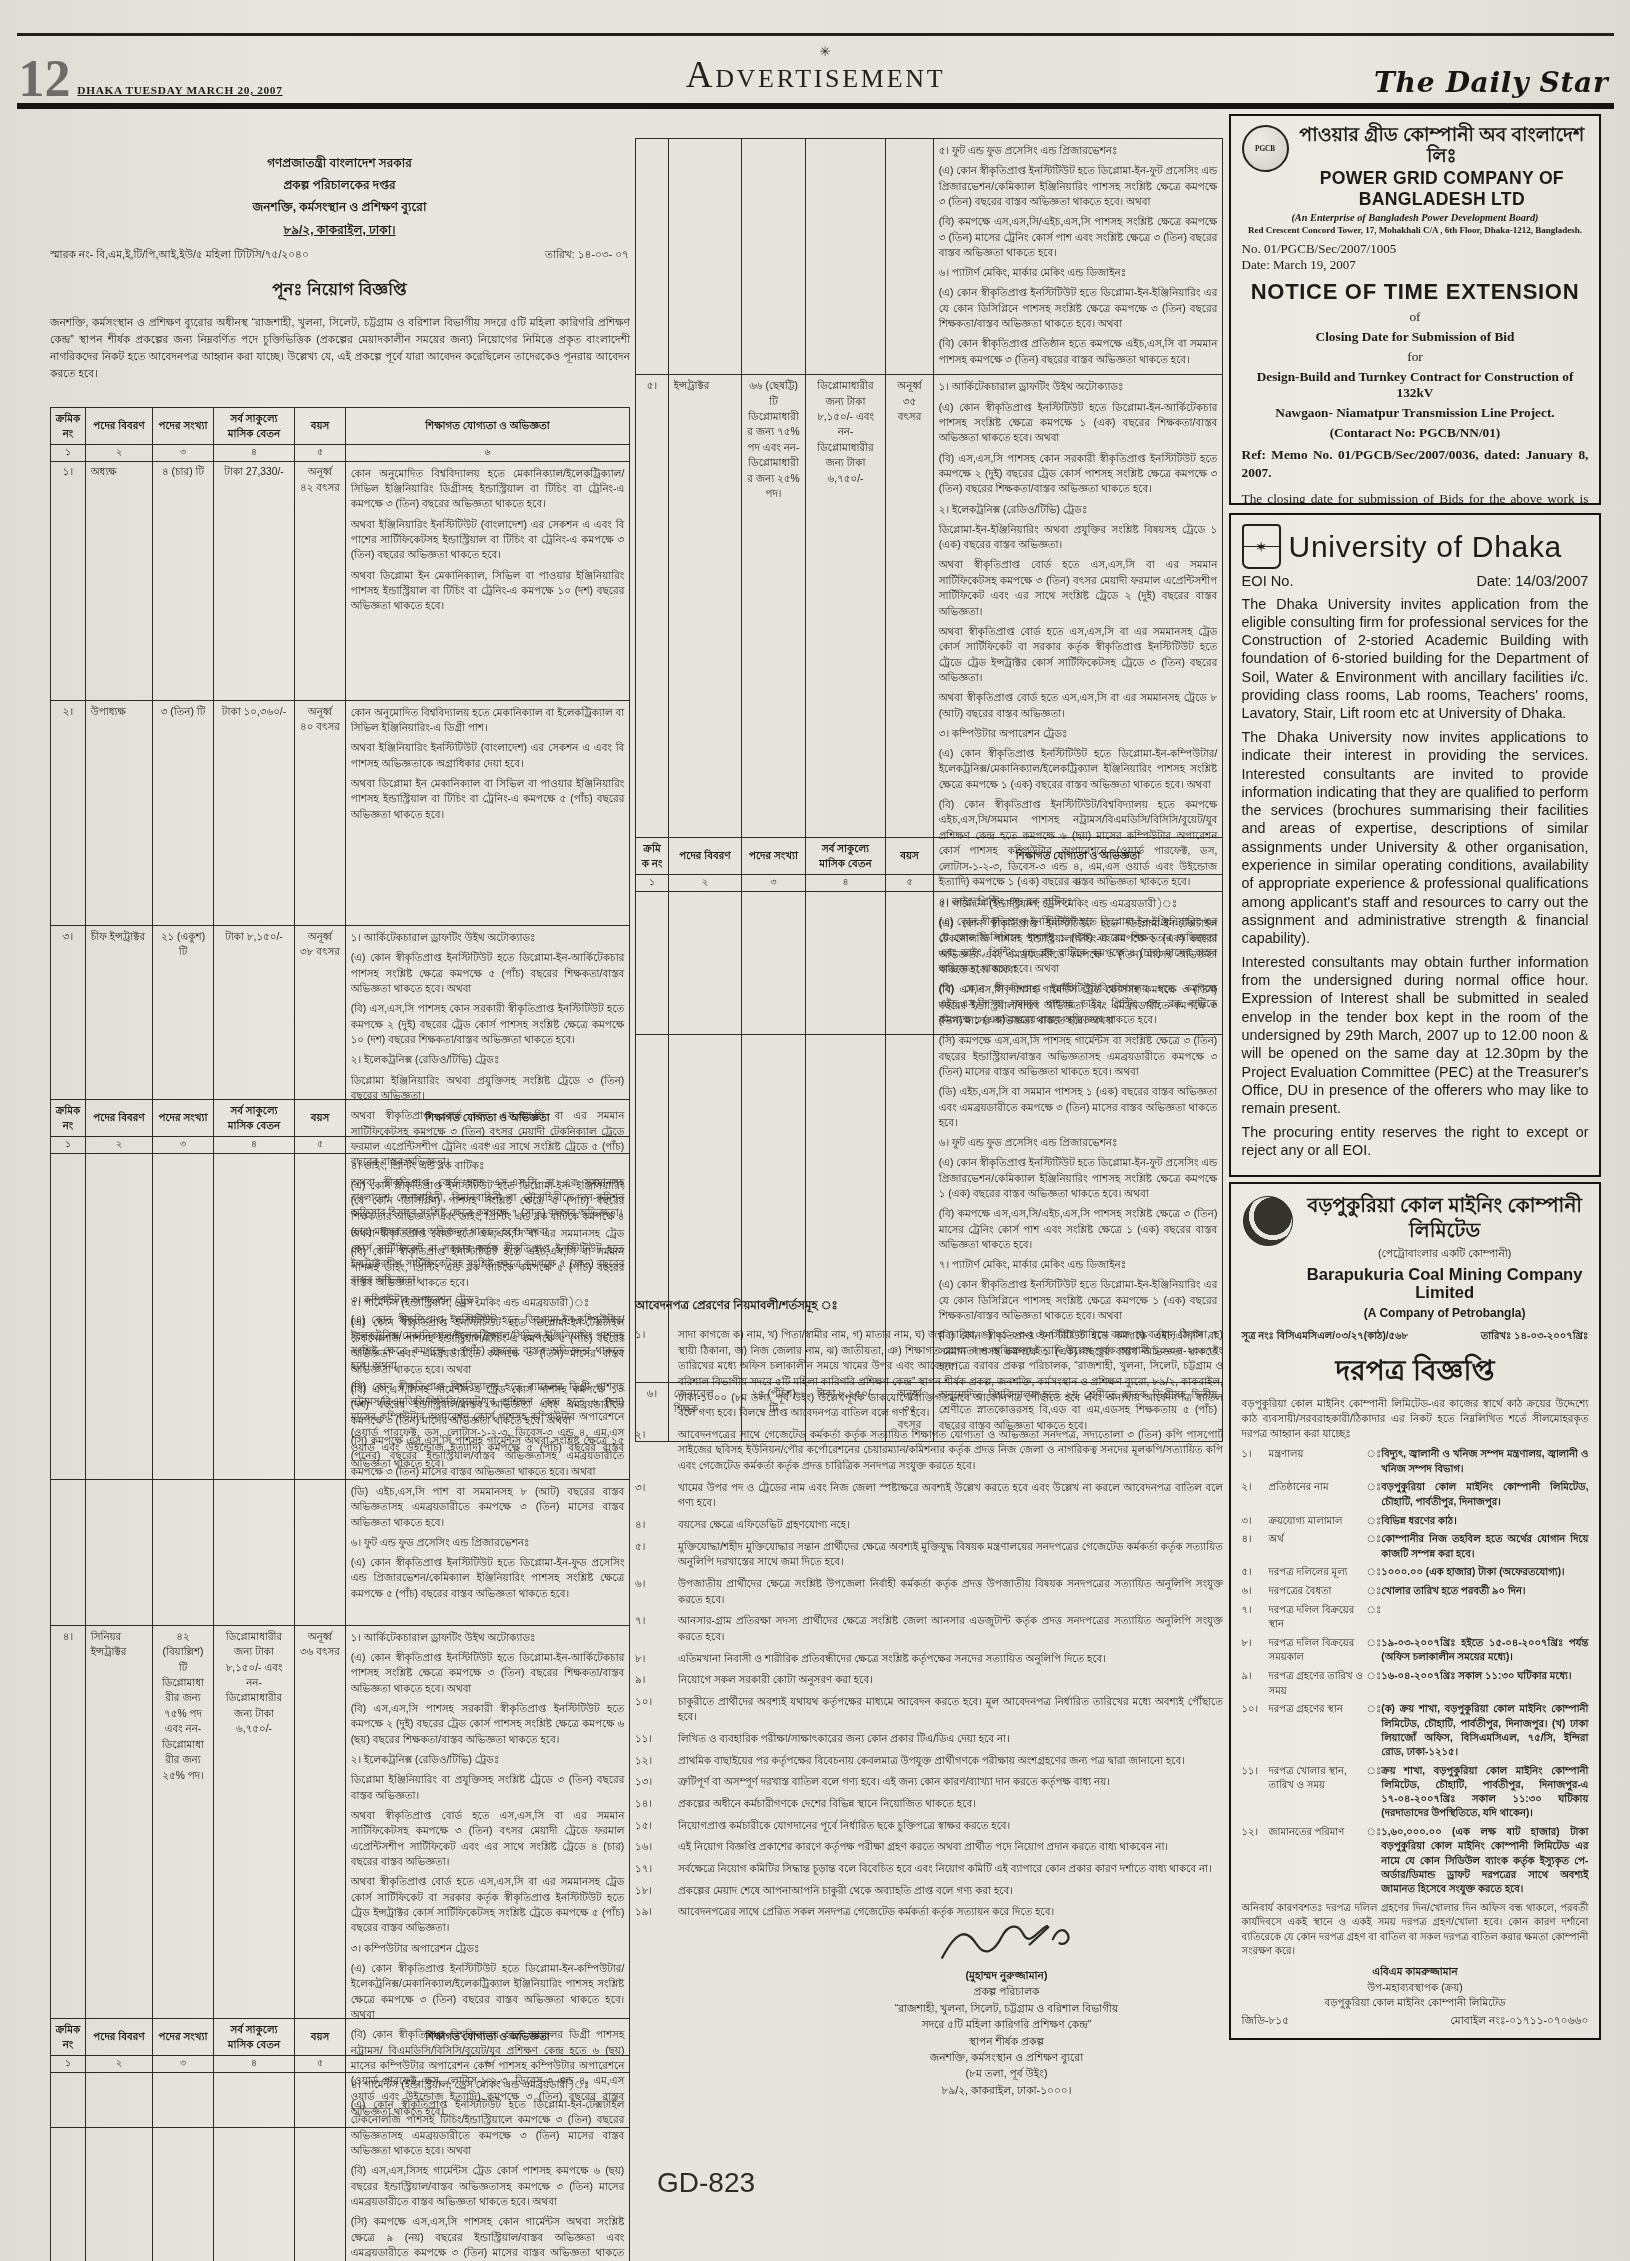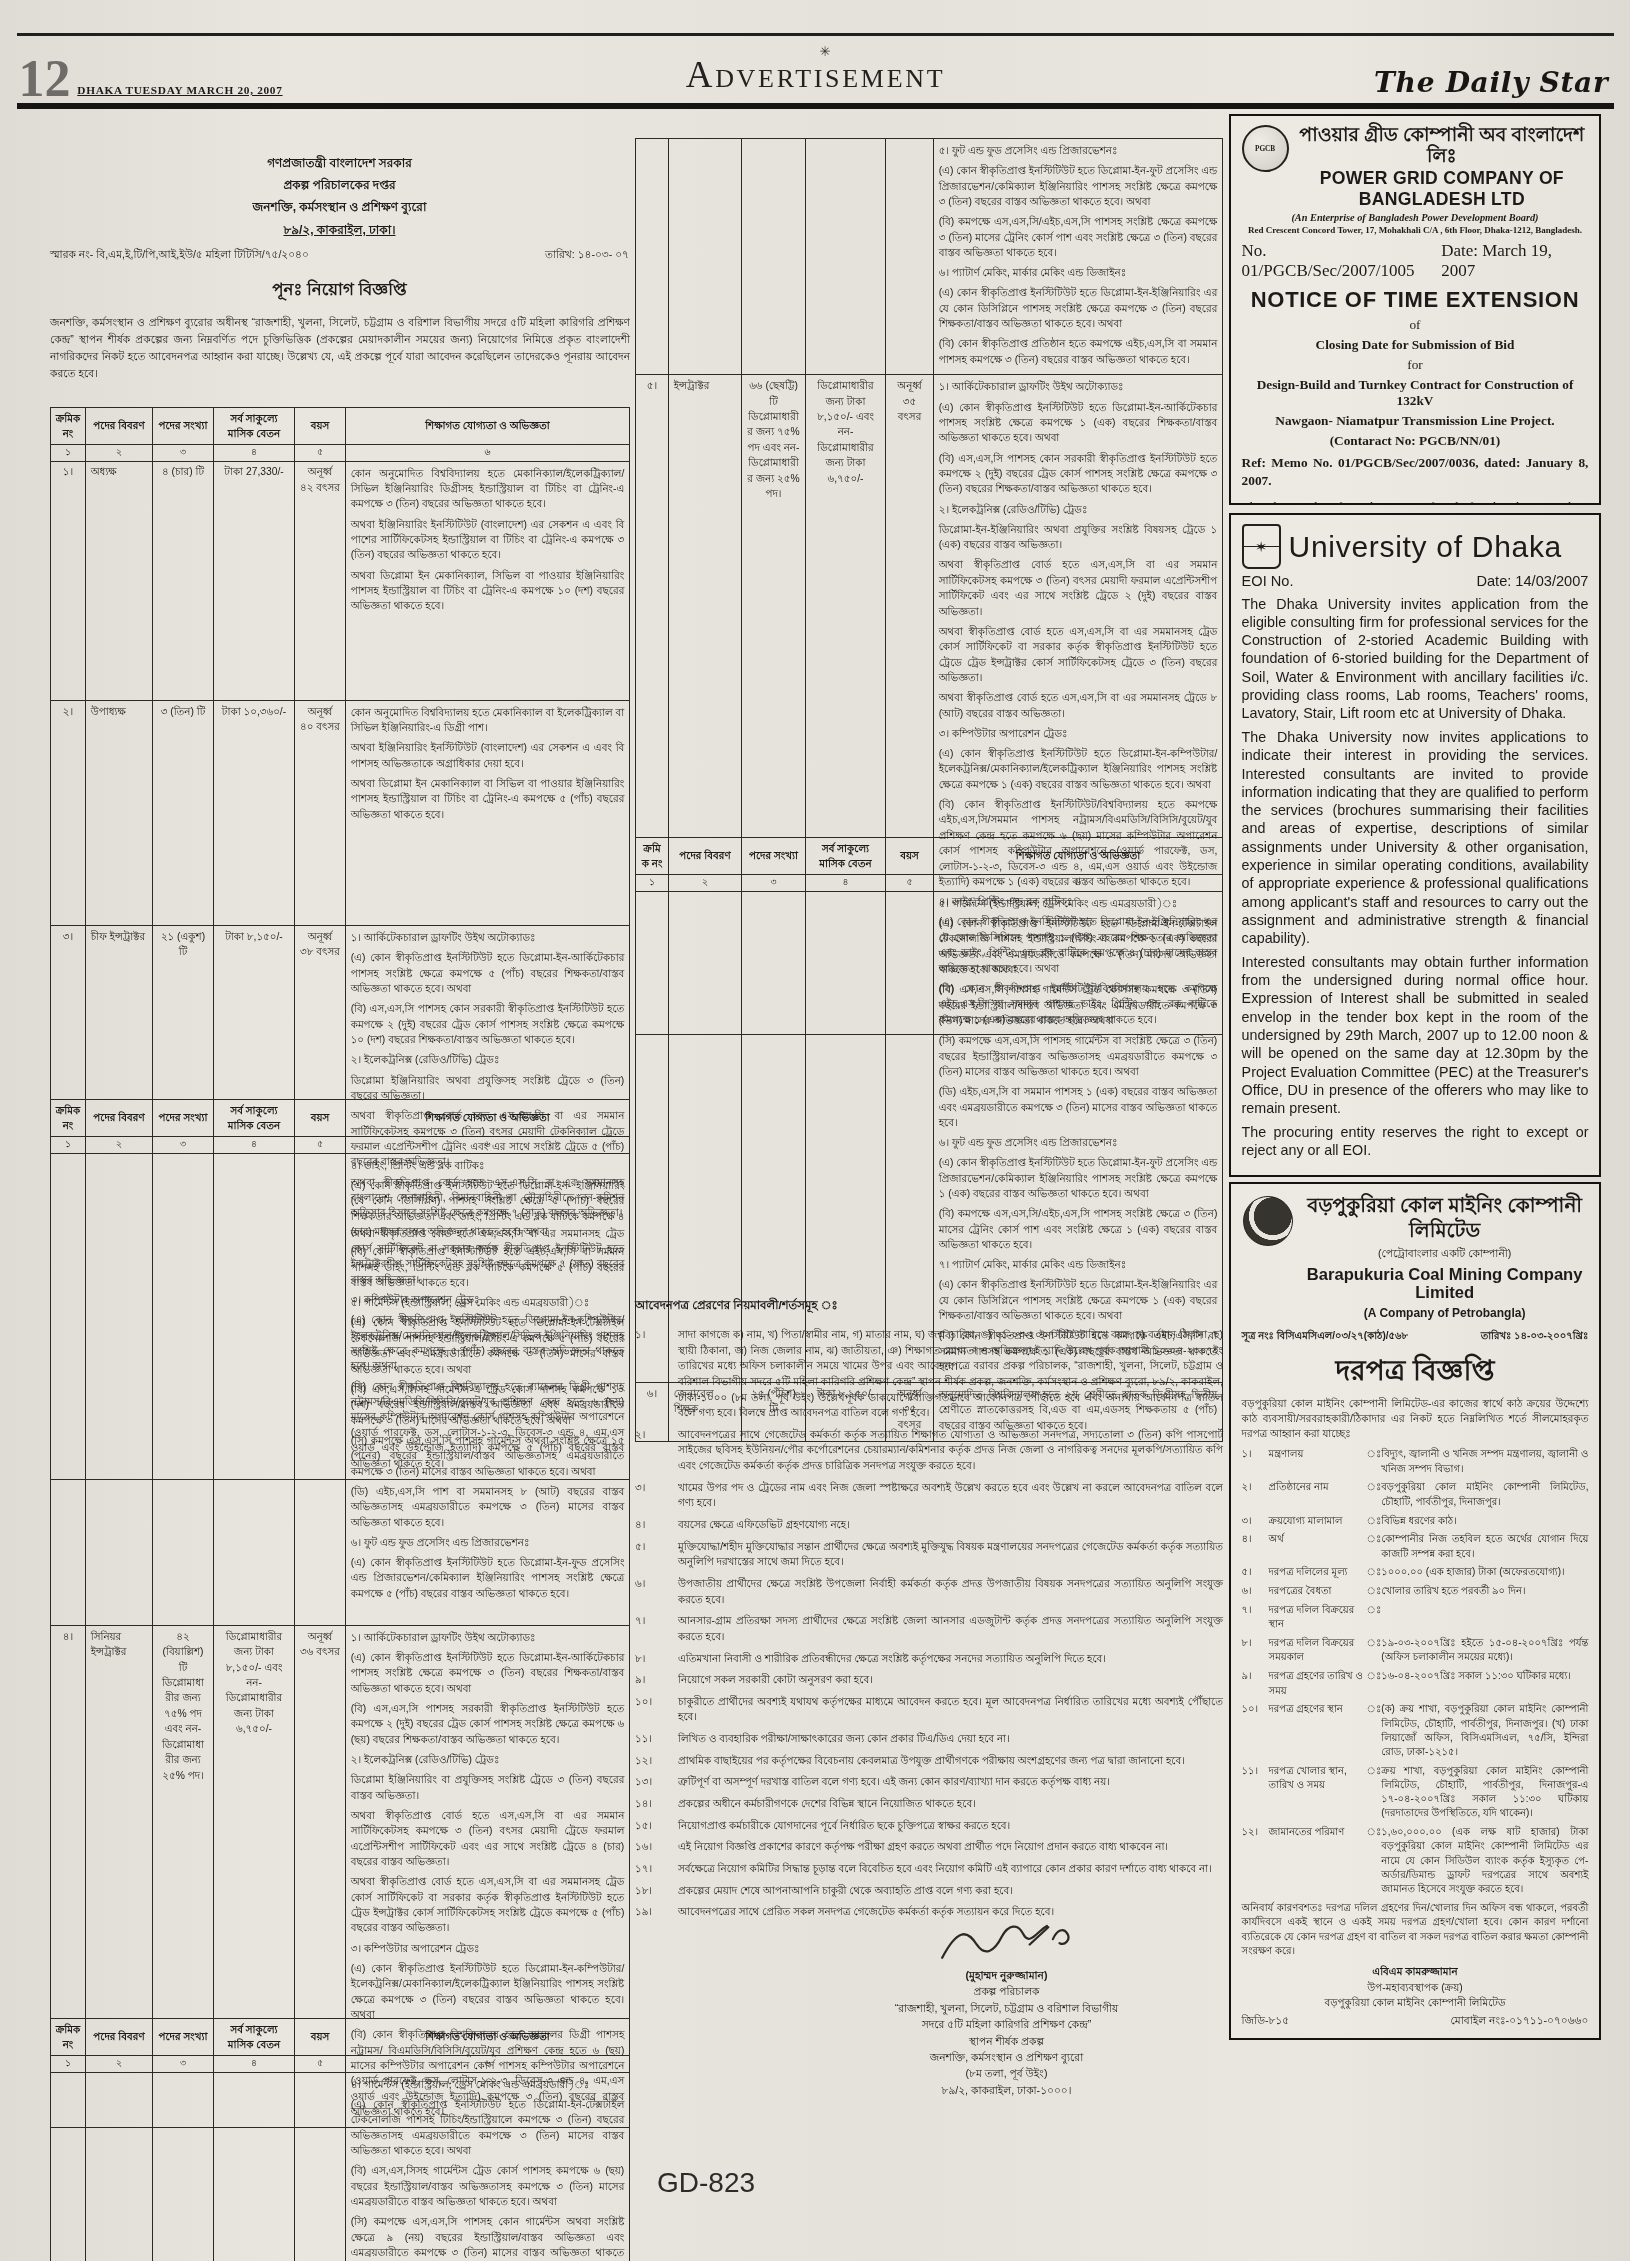--- a/index.html
+++ b/index.html
@@ -53,21 +53,21 @@
     border:2px solid #141311;padding:9.3px 10.6px;box-sizing:border-box;overflow:hidden;}
   .pg{top:114px;height:391px;font-family:"Liberation Serif",serif;}
   .pg-head{display:flex;align-items:flex-start;}
   .logo-circle{flex:0 0 43px;height:43px;border:2px solid #22211f;border-radius:50%;
     display:flex;align-items:center;justify-content:center;font-size:7.3px;font-weight:bold;
     color:#22211f;text-align:center;margin-right:6.7px;background:radial-gradient(circle at 35% 35%,#efede6,#cdcbc4);}
   .pg-bntitle{font-size:19px;font-weight:bold;line-height:1.1;font-family:"Liberation Sans",sans-serif;}
   .pg-entitle{font-size:17.6px;font-weight:bold;letter-spacing:0.3px;margin-top:1.3px;font-family:"Liberation Sans",sans-serif;}
   .pg-ent{font-size:10.3px;font-style:italic;font-weight:bold;text-align:center;margin-top:2px;}
   .pg-addr{font-size:9px;font-weight:bold;text-align:center;margin-top:1.3px;}
-  .pg-row{display:flex;justify-content:flex-start;font-size:17px;margin-top:6.7px;}
+  .pg-row{display:flex;justify-content:flex-end;font-size:13px;margin-top:6.7px;flex-direction:column;}
   .pg-notice{text-align:center;font-size:22px;font-weight:bold;letter-spacing:0.7px;margin-top:5.3px;
     font-family:"Liberation Sans",sans-serif;}
   .pg-line{text-align:center;font-size:13.3px;font-weight:bold;margin-top:4px;}
   .pg-para{font-size:13.3px;text-align:justify;margin-top:8px;line-height:1.35;}
   .du{top:513px;height:664px;border-width:2.7px;font-family:"Liberation Sans",sans-serif;}
   .du-head{display:flex;align-items:center;}
   .du-logo{flex:0 0 35px;height:41px;border:2px solid #22211f;border-radius:4px 4px 6.7px 6.7px;
     margin-right:8px;display:flex;align-items:center;justify-content:center;font-size:14.6px;color:#22211f;
     background:linear-gradient(#eceae3 49%,#22211f 49%,#22211f 51%,#eceae3 51%);}
   .du-title{font-size:30px;font-weight:normal;letter-spacing:0.7px;}
@@ -85,21 +85,21 @@
   .bc-en{font-size:16.6px;font-weight:bold;margin-top:4px;line-height:1.1;}
   .bc-en2{font-size:12px;font-weight:bold;margin-top:1.3px;}
   .bc-ref{display:flex;justify-content:space-between;font-size:10px;margin-top:6.7px;font-weight:bold;}
   .bc-title{text-align:center;font-size:28px;font-weight:bold;margin:6.7px 0 5.3px 0;}
   .bc-intro{font-size:10.3px;line-height:1.45;text-align:justify;}
   .bc-items{margin-top:5.3px;}
   .bc-item{display:flex;margin-bottom:4.7px;font-size:10px;line-height:1.42;}
   .bc-no{flex:0 0 27px;}
   .bc-label{flex:0 0 98px;}
   .bc-colon{flex:0 0 10.6px;}
-  .bc-value{flex:1;text-align:justify;}
+  .bc-value{flex:1;text-align:justify;font-weight:bold;}
   .bc-close{font-size:10px;line-height:1.45;text-align:justify;margin-top:4px;}
   .bc-sign{text-align:center;font-size:10.3px;line-height:1.5;margin-top:5.3px;font-weight:bold;}
   .bc-foot{display:flex;justify-content:space-between;align-items:flex-end;margin-top:2.7px;font-size:10.6px;}
 </style>
 </head>
 <body>
 
 <div id="page">
 
   <div class="hdr">

